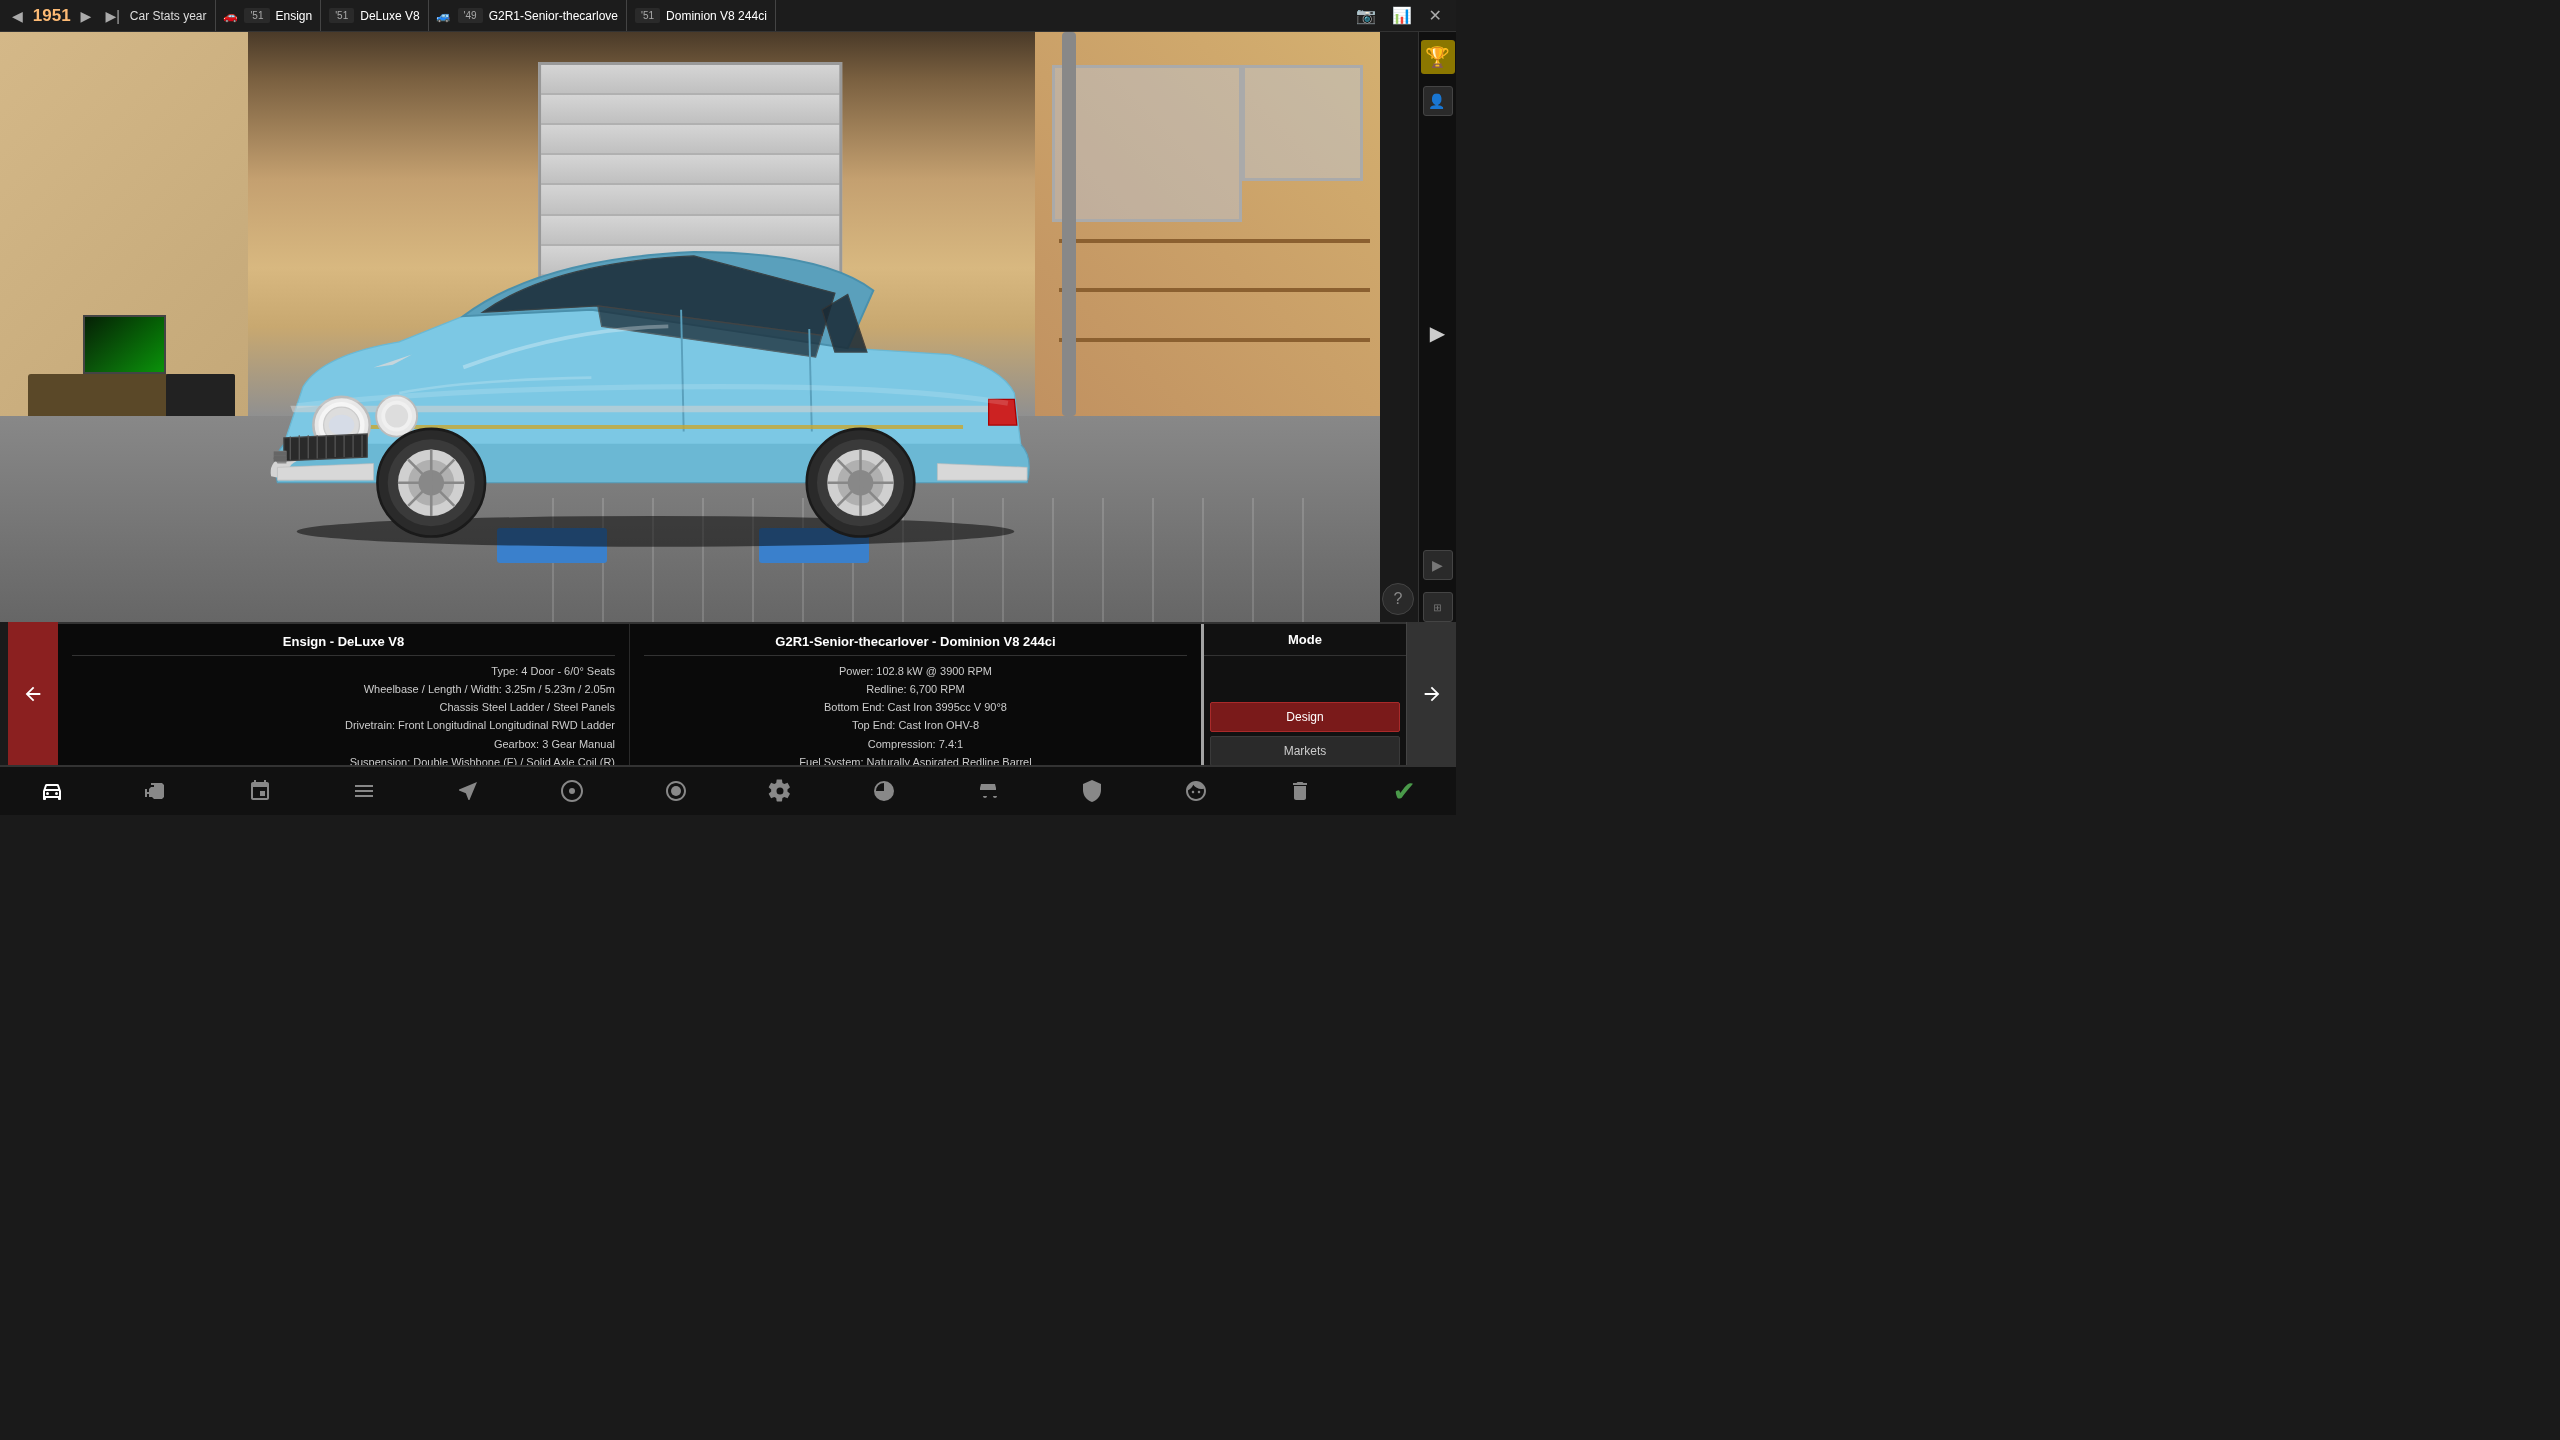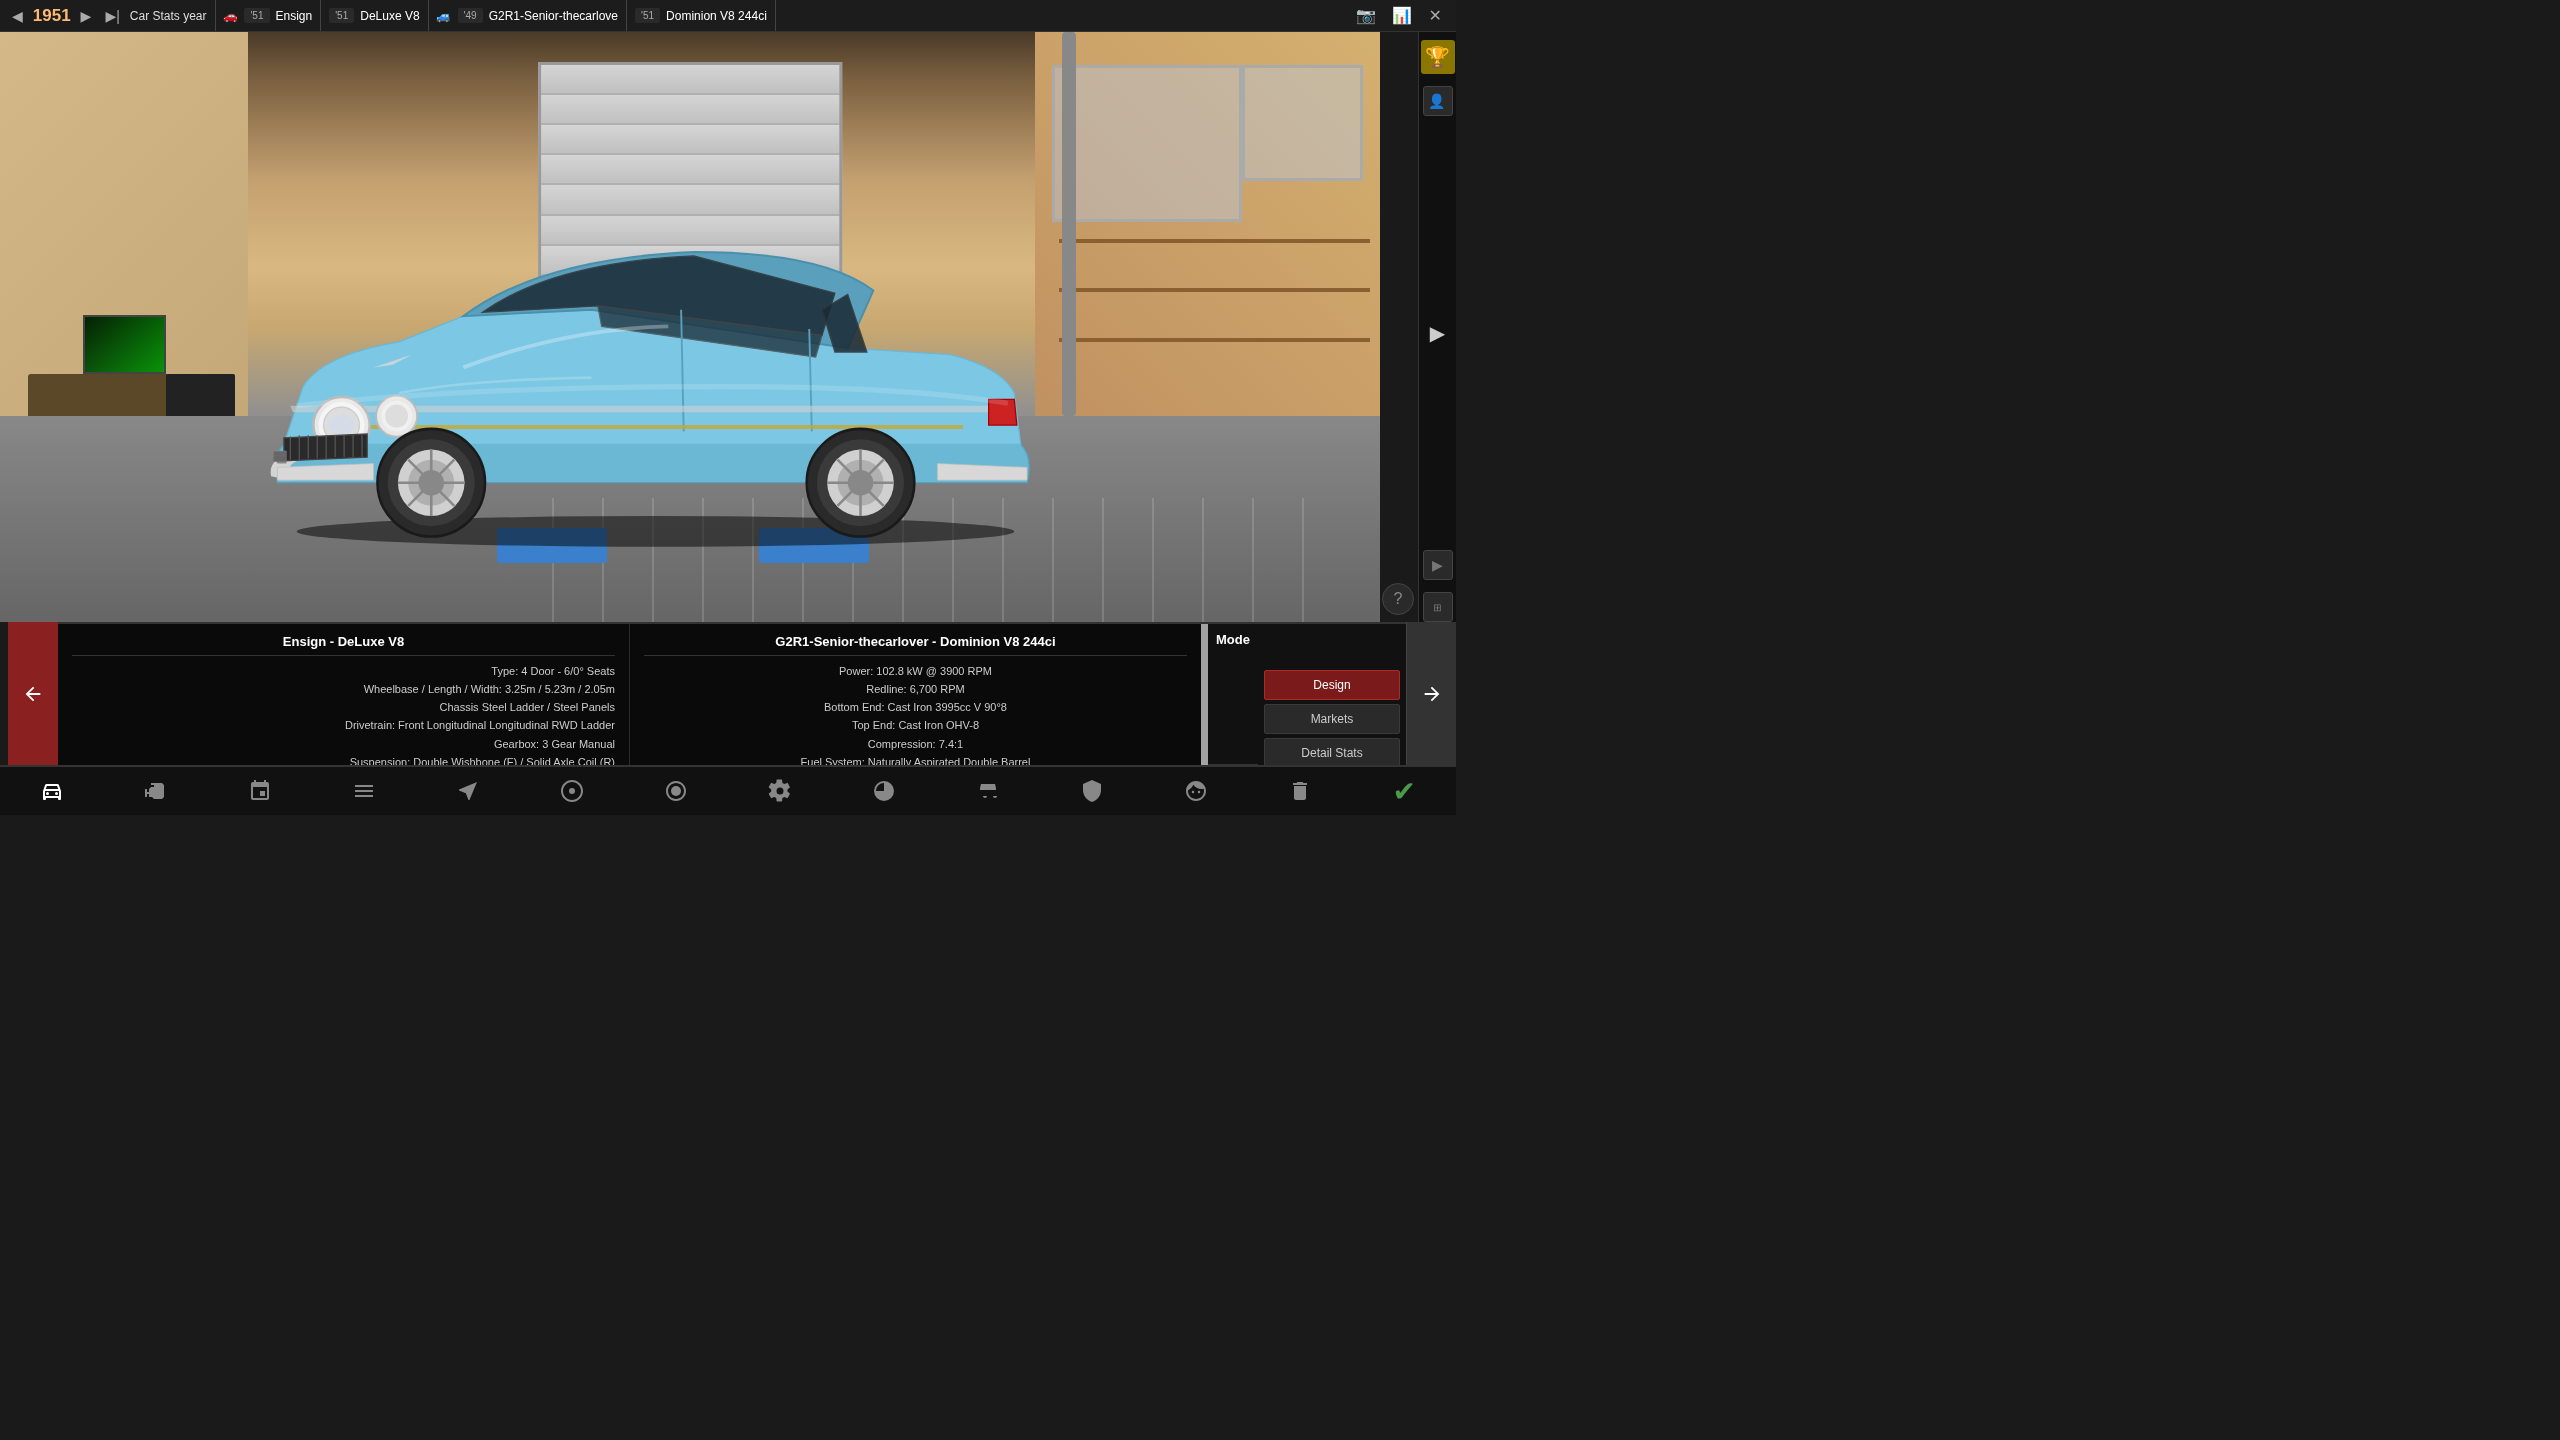--- a/index.html
+++ b/index.html
@@ -191,24 +191,24 @@
     .engine-stat-line {
       text-align: center;
       color: #ccc;
       font-size: 11px;
       line-height: 1.65;
     }
 
     .mode-panel {
       width: 205px;
       background: #111;
-      border-left: 7px solid #a3a3a3;
+      border-left: 3px solid #a3a3a3;
       padding: 0;
       display: flex;
-      flex-direction: row;
+      flex-direction: column;
     }
 
     .mode-header {
       text-align: center;
       color: #fff;
       font-size: 13px;
       font-weight: bold;
       padding: 8px;
       border-bottom: 1px solid #333;
     }
@@ -686,21 +686,21 @@
       <div class="trim-stat-line">Weight: 1619 kg (53% Front/47% Rear)</div>
     </div>
 
     <div class="engine-info-col">
       <div class="engine-info-col-title">G2R1-Senior-thecarlover - Dominion V8 244ci</div>
       <div class="engine-stat-line">Power: 102.8 kW @ 3900 RPM</div>
       <div class="engine-stat-line">Redline:  6,700 RPM</div>
       <div class="engine-stat-line">Bottom End: Cast Iron 3995cc V 90°8</div>
       <div class="engine-stat-line">Top End: Cast Iron OHV-8</div>
       <div class="engine-stat-line">Compression: 7.4:1</div>
-      <div class="engine-stat-line">Fuel System: Naturally Aspirated Double Barrel</div>
+      <div class="engine-stat-line">Fuel System: Naturally Aspirated Redline Barrel</div>
       <div class="engine-stat-line">Economy: 12.77% - 602.4g/kWh</div>
     </div>
 
     <div class="mode-panel">
       <div class="mode-header">Mode</div>
       <div class="mode-buttons">
         <div class="m-btn m-active">Design</div>
         <div class="m-btn">Markets</div>
         <div class="m-btn">Detail Stats</div>
         <div class="m-btn">Test Track</div>

